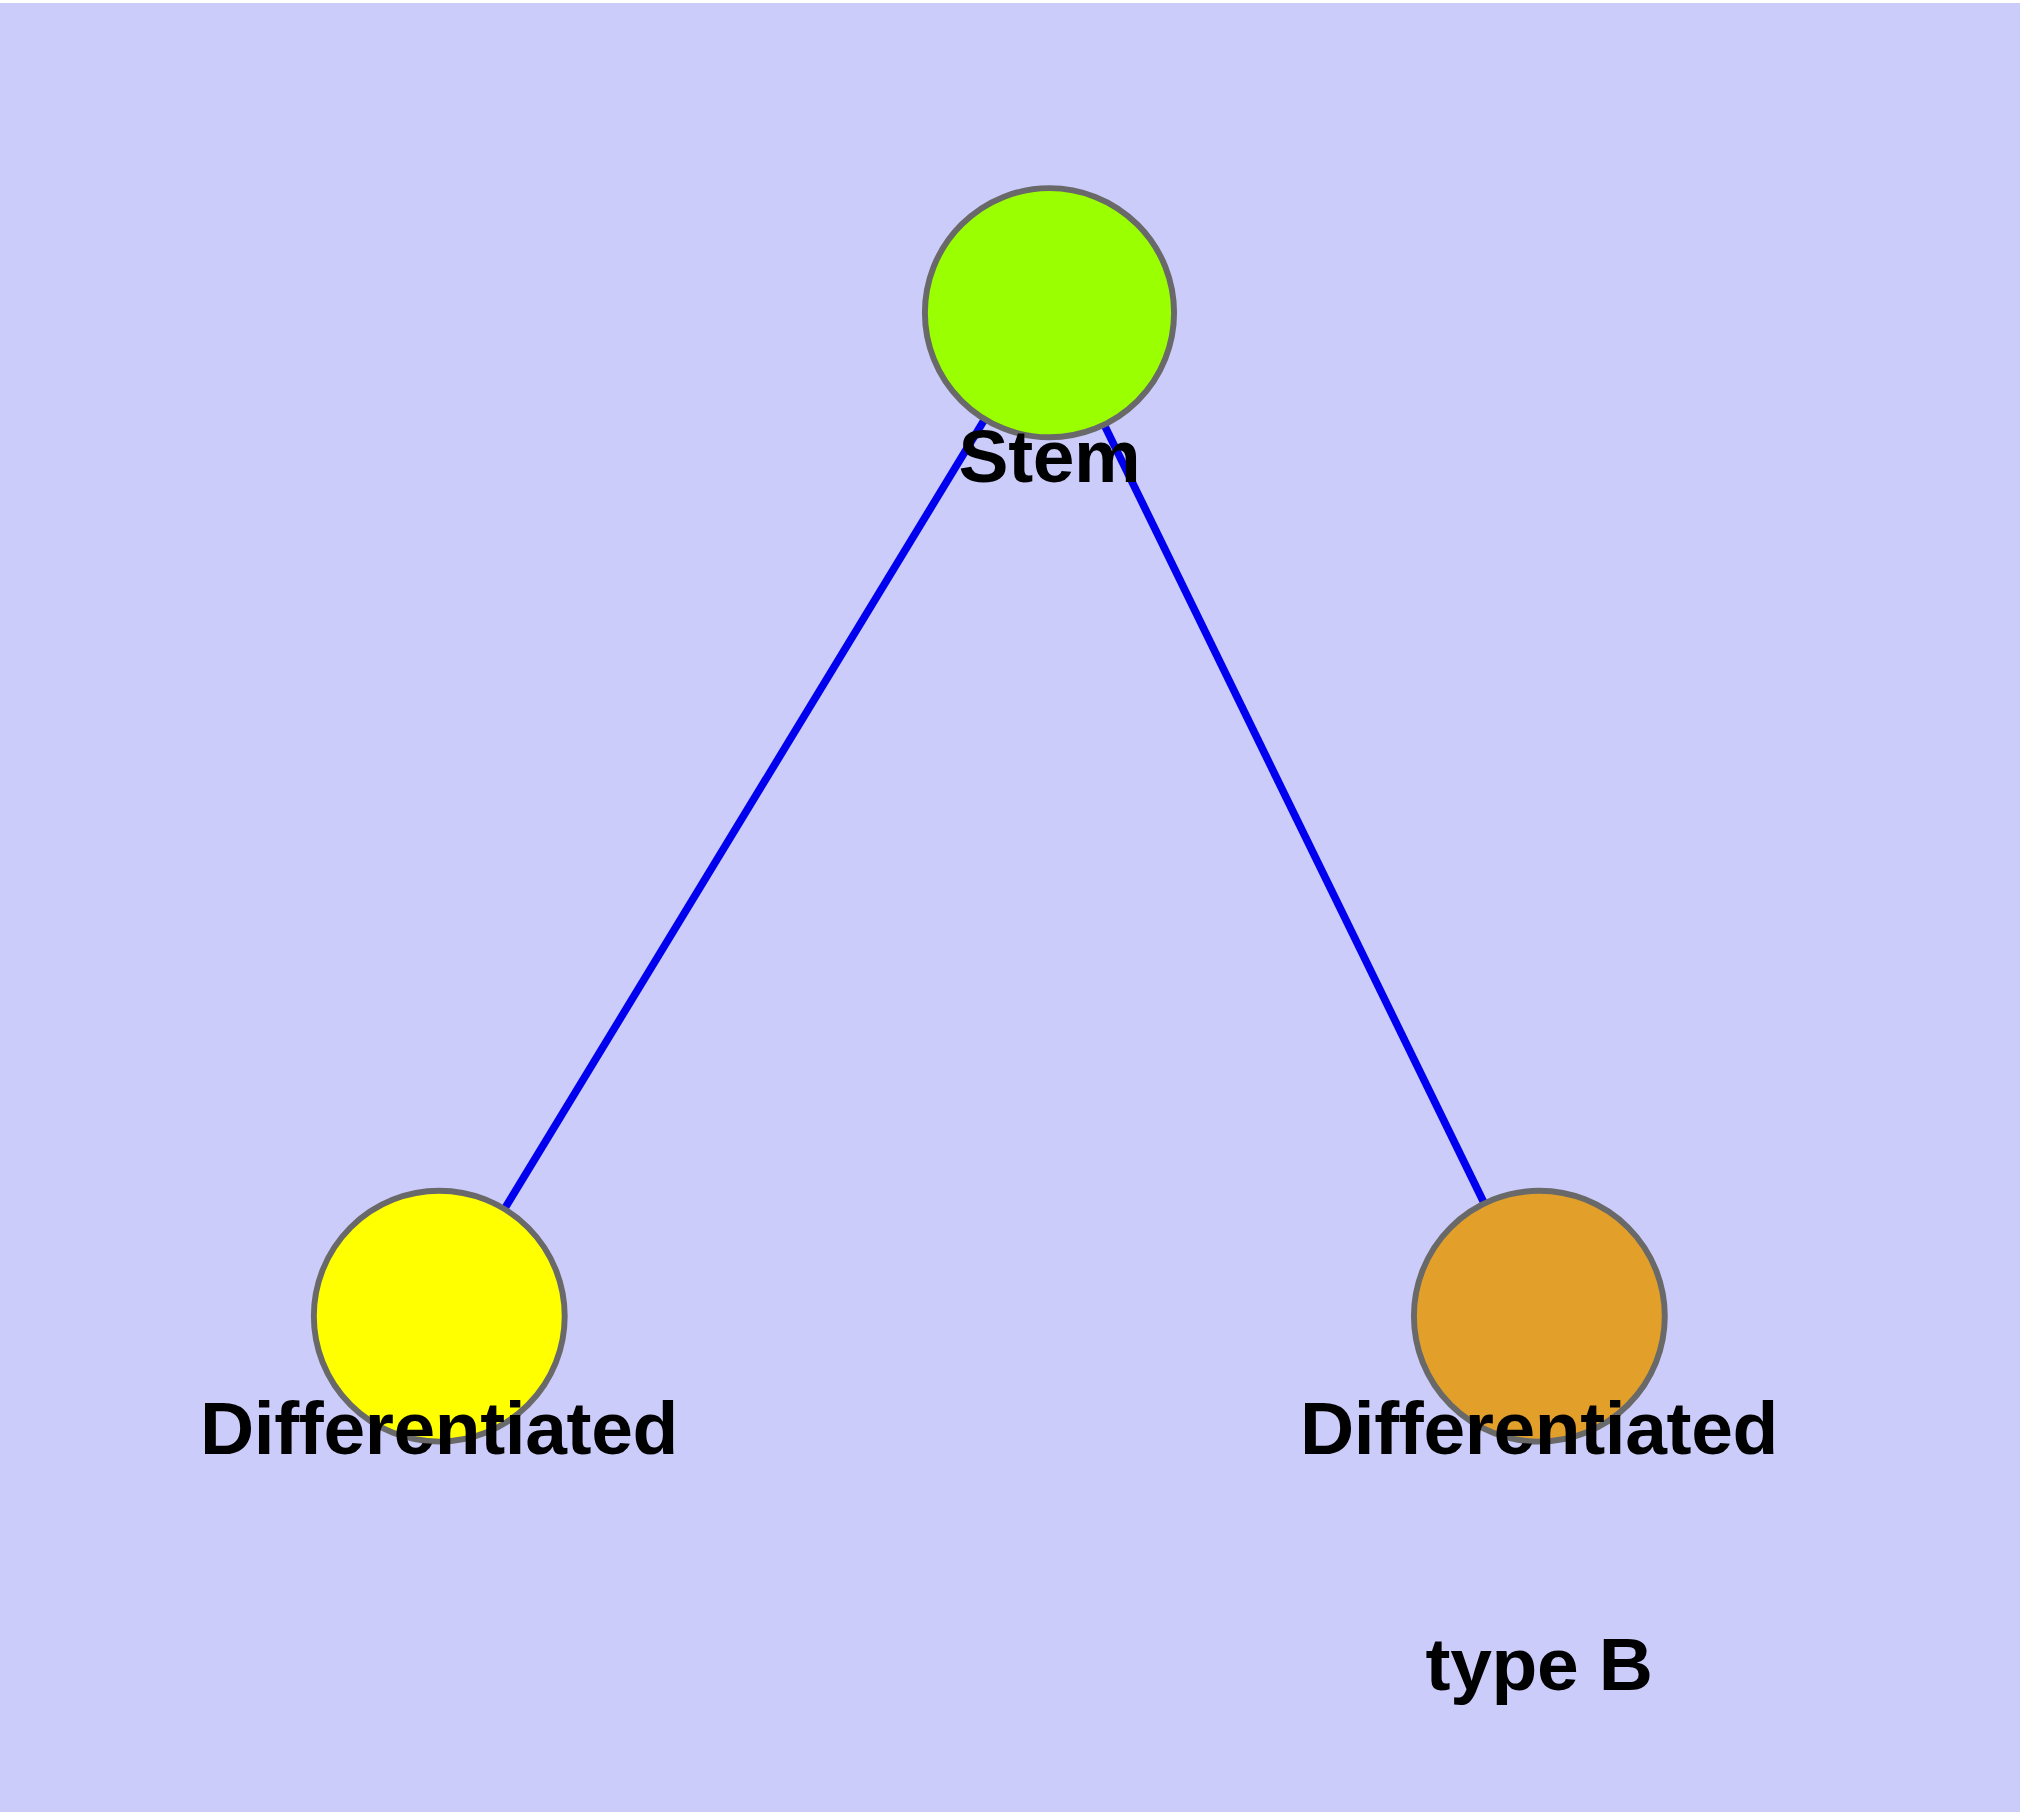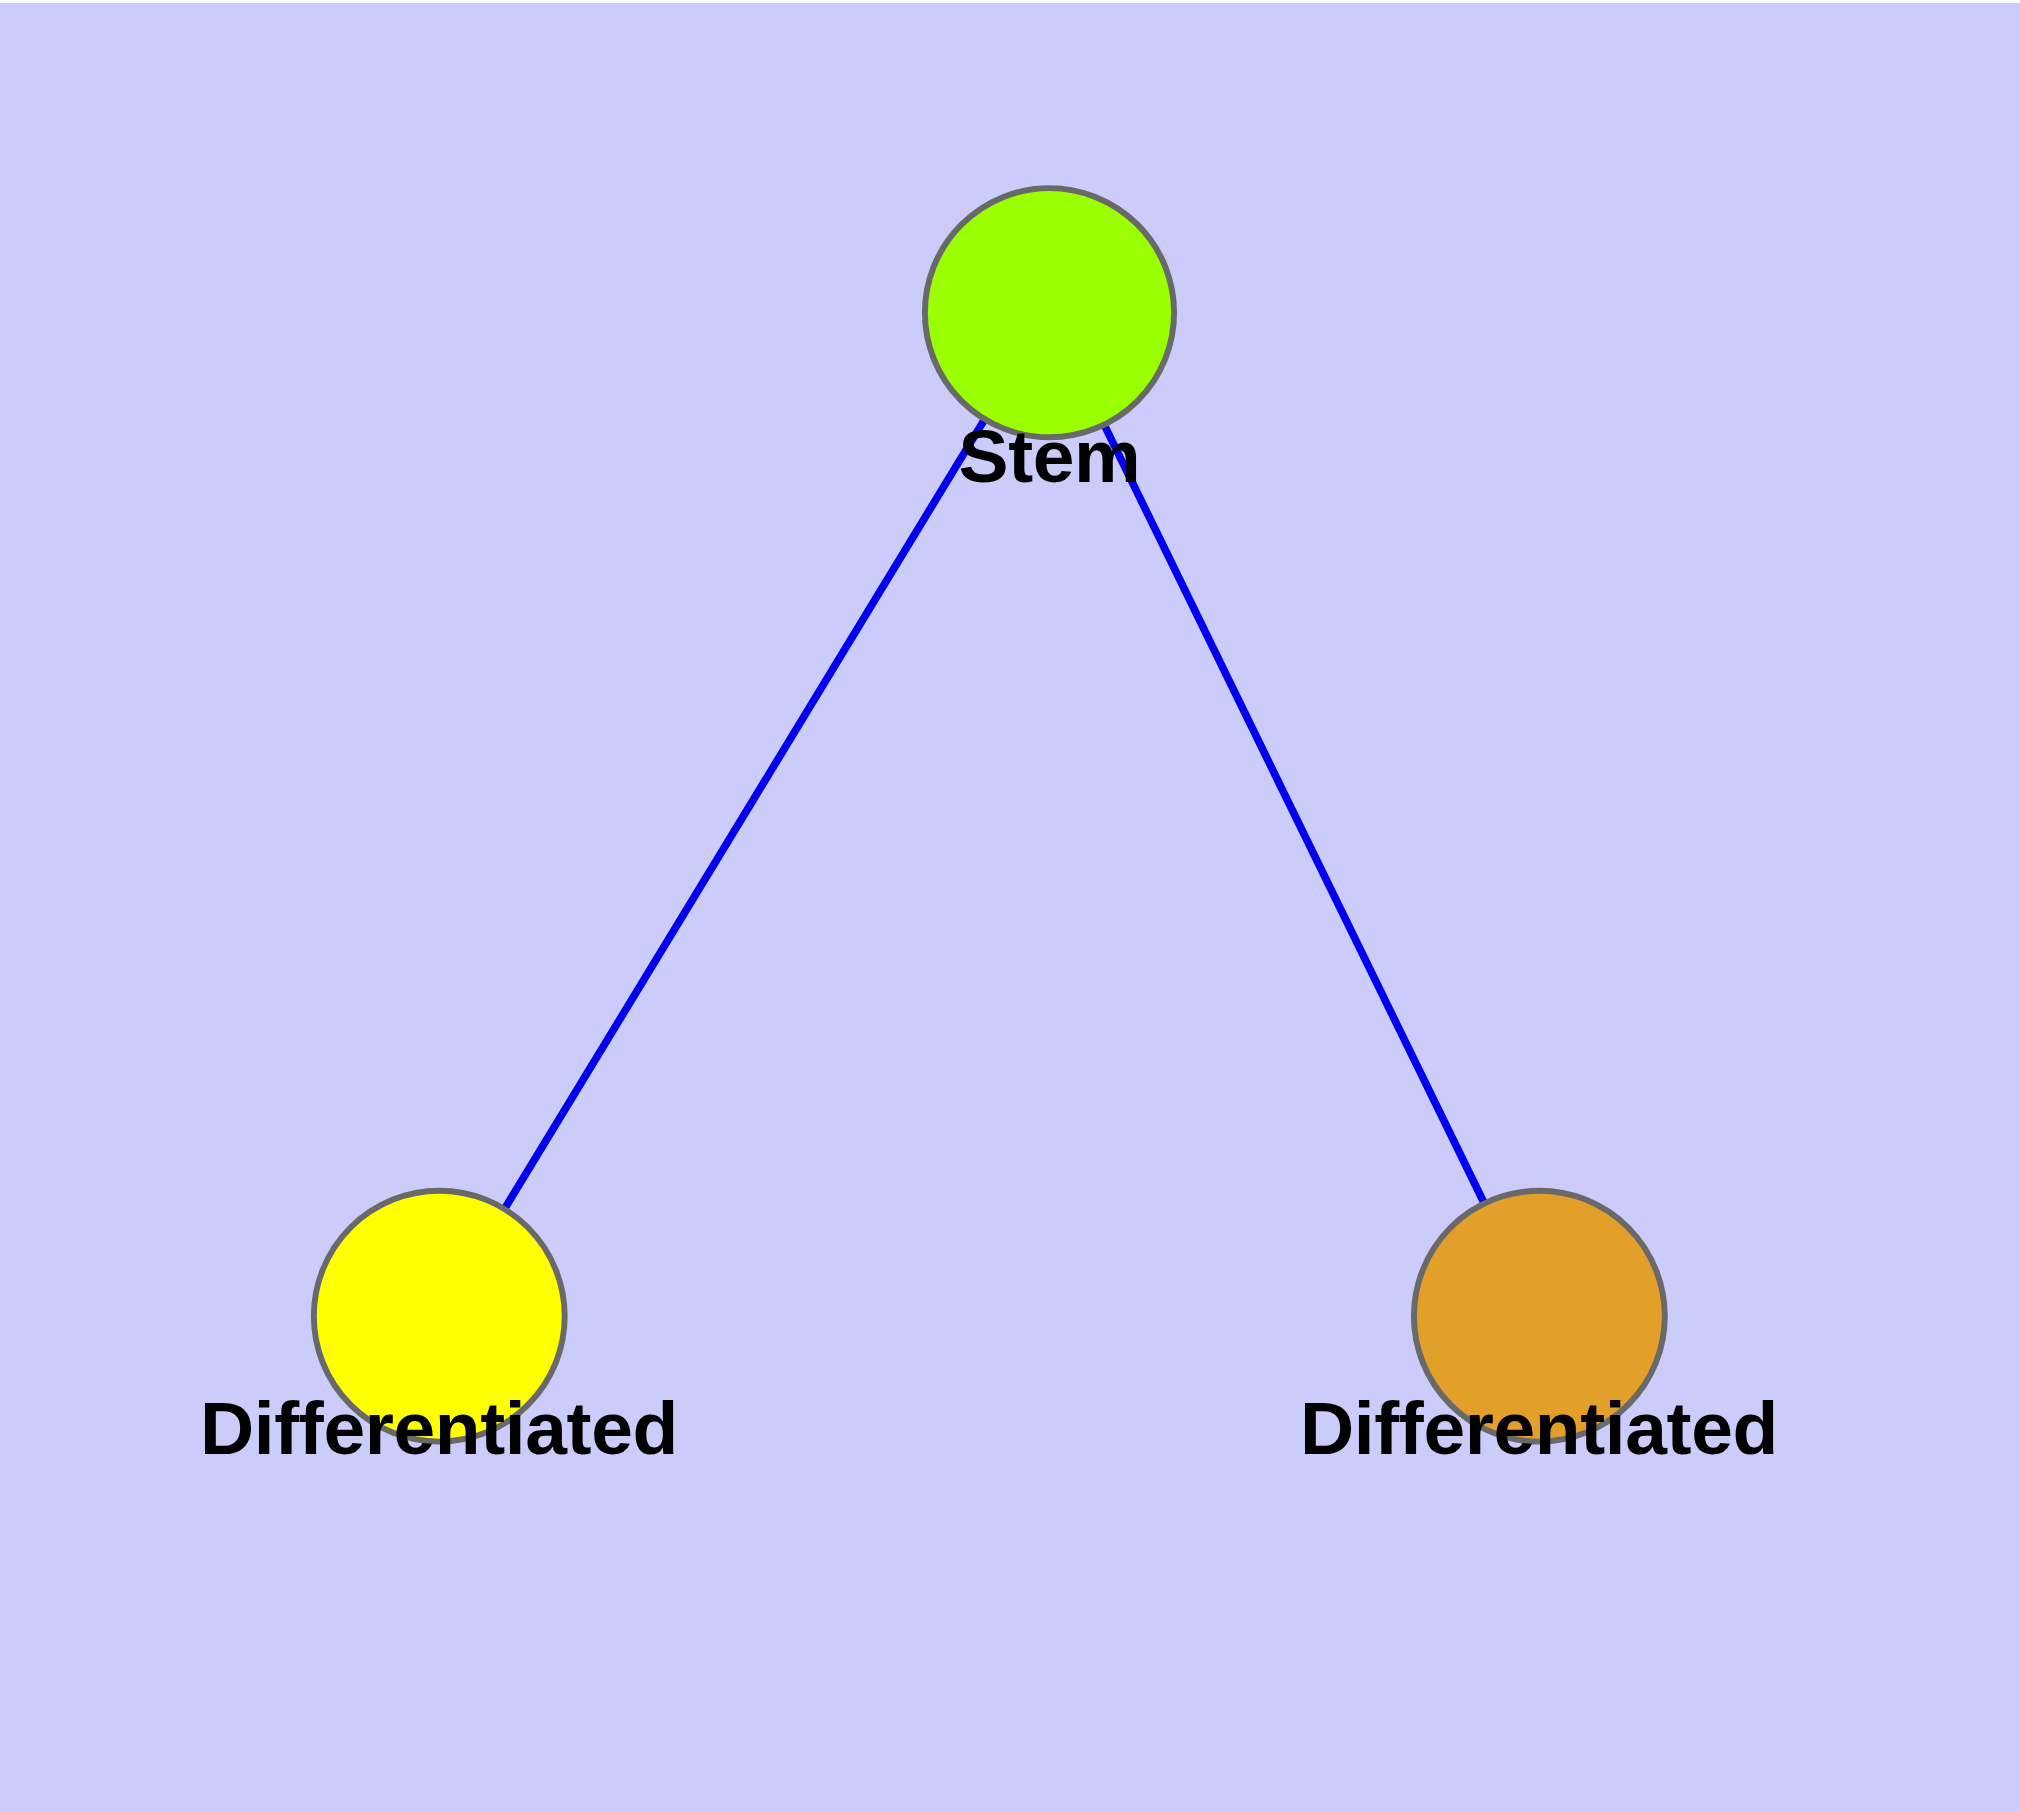--- a/index.html
+++ b/index.html
@@ -82,15 +82,16 @@
   <div class="node-label single" style="left:795px; top:259px; width:509px;">
     <div>Stem</div>
   </div>
 
   <div class="node-label dual" style="left:100px; top:1231px; width:678px;">
     <div>Differentiated</div>
   </div>
 
   <div class="node-label dual" style="left:1200px; top:1231px; width:678px;">
     <div>Differentiated</div>
+    <div>type B</div>
   </div>
 </div>
 
 
 </body></html>

